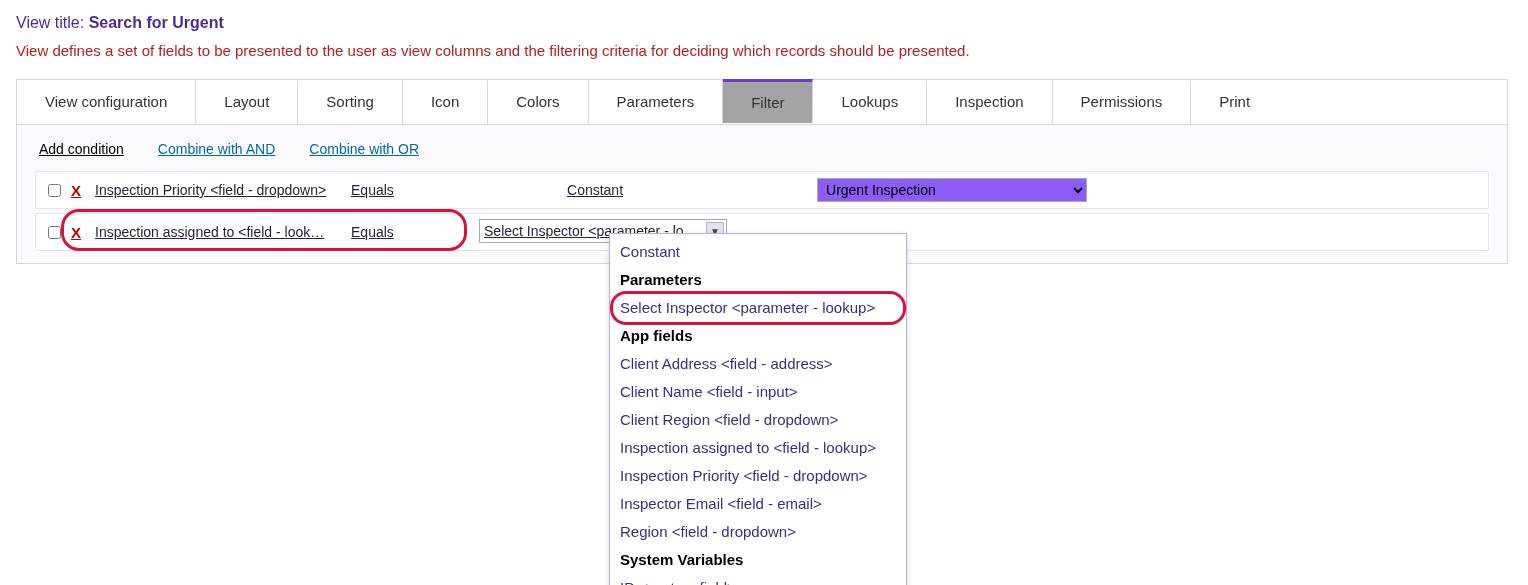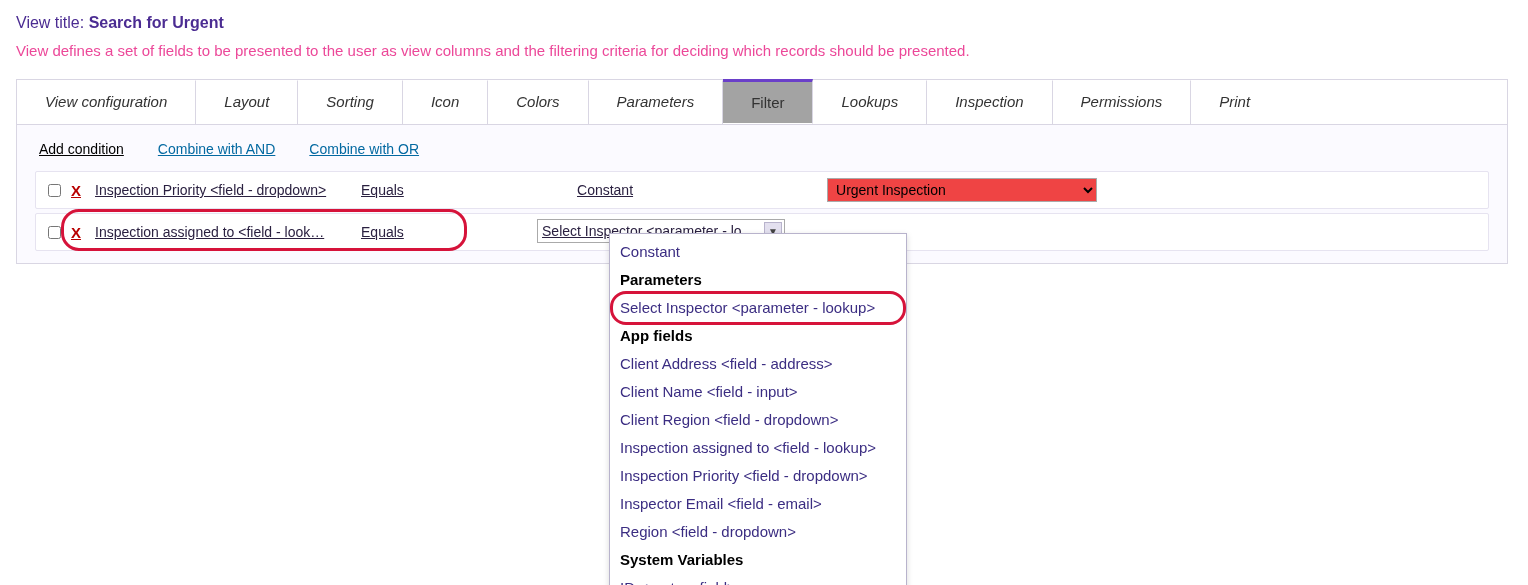--- a/index.html
+++ b/index.html
@@ -1,40 +1,40 @@
 <!DOCTYPE html>
 <html><head>
 <meta charset="utf-8">
 <style>
   html, body { margin:0; padding:0; font-family: Arial, Helvetica, sans-serif; font-size:15px; color:#333; background:#fff; }
   .page { width:1528px; box-sizing:border-box; padding:14px 20px 30px 16px; }
   .title-line { color:#4b2c92; font-size:16px; margin-bottom:10px; }
   .title-line .prefix { font-weight:400; }
   .title-line .value { font-weight:700; }
-  .description { color:#ec4899; font-size:15px; margin-bottom:20px; }
+  .description { color:#b91c1c; font-size:15px; margin-bottom:20px; }
 
   .tabs { display:flex; border:1px solid #d9d6e3; border-bottom:none; background:#fff; }
   .tab { padding:12px 28px; border-right:1px solid #d9d6e3; color:#333; font-size:15px; cursor:pointer; position:relative; }
   .tab:last-child { border-right:none; }
   .tab.active { border-top:3px solid #6a3fc9; margin-top:-1px; background:#a3a3a3; border-bottom:1px solid #fff; font-weight:400; }
-  .tab:not(.active) { border-top:1px solid transparent;font-style:italic; }
+  .tab:not(.active) { border-top:1px solid transparent; }
   .tab-panel { border:1px solid #d9d6e3; background:#fbfaff; padding:12px 18px 6px 18px; min-height:140px; box-sizing:border-box; }
 
   .actions { display:flex; gap:34px; margin:4px 0 14px 4px; }
   .link-action { color:#000; text-decoration:underline; font-size:14px; cursor:pointer; }
   .link-disabled { color:#0369a1; text-decoration:underline; font-size:14px; cursor:default; }
 
   .cond-row { display:flex; align-items:center; background:#fff; border:1px solid #e6e3f0; border-radius:2px; padding:4px 8px; margin-bottom:4px; min-height:28px; position:relative; }
   .cond-row .chk { margin-right:10px; }
   .cond-row .x { color:#b80000; font-weight:700; text-decoration:underline; margin-right:14px; font-size:15px; cursor:pointer; }
   .cond-row .field, .cond-row .op, .cond-row .rhs-label { color:#2a2040; text-decoration:underline; font-size:14px; cursor:pointer; }
   .cond-row .field { width:256px; display:inline-block; overflow:hidden; white-space:nowrap; text-overflow:ellipsis; }
-  .cond-row .op { width:56px; display:inline-block; margin-left:10px; }
+  .cond-row .op { width:56px; display:inline-block; }
   .cond-row .rhs-label { width:250px; display:inline-block; margin-left:160px; }
-  .cond-row .rhs-select { width:270px; height:24px; font-size:14px; border:1px solid #aaa; background:#ef4444; padding:0 4px; }
+  .cond-row .rhs-select { width:270px; height:24px; font-size:14px; border:1px solid #aaa; background:#8b5cf6; padding:0 4px; }
   .cond-row .rhs-lookup { width:248px; height:24px; font-size:14px; border:1px solid #aaa; background:#fff; padding:0 20px 0 4px; text-decoration:underline; color:#2a2040; position:relative; cursor:pointer; white-space:nowrap; overflow:hidden; text-overflow:ellipsis; box-sizing:border-box; display:inline-block; line-height:22px; }
   .rhs-lookup .caret { position:absolute; right:2px; top:2px; width:16px; height:18px; background:#e3e0ef; border:1px solid #b8b3cc; display:flex; align-items:center; justify-content:center; font-size:10px; color:#444; }
 
   .row-highlight { position:absolute; border:3px solid #d6133a; border-radius:18px; pointer-events:none; z-index:2; }
   .hl1 { left:25px; top:-5px; width:400px; height:36px; }
 
   .footer-buttons { display:flex; justify-content:center; gap:0; margin-top:22px; position:relative; }
   .btn { background:#f1ecff; border:1px solid #b9aee3; color:#3b2d73; padding:8px 26px; font-size:15px; cursor:pointer; }
   .btn + .btn { border-left:none; }
 
@@ -86,21 +86,21 @@
         <option>Urgent Inspection</option>
       </select>
     </div>
 
     <div class="cond-row">
       <div class="row-highlight hl1"></div>
       <input type="checkbox" class="chk" style="">
       <span class="x">X</span>
       <span class="field">Inspection assigned to &lt;field - look…</span>
       <span class="op">Equals</span>
-      <span style="margin-left:120px; display:inline-block; position:relative;text-decoration:underline;">
+      <span style="margin-left:72px; display:inline-block; position:relative;text-decoration:underline;">
         <span class="rhs-lookup">
           <span>Select Inspector &lt;parameter - lo…</span>
           <span class="caret">▼</span>
         </span>
       </span>
     </div>
 
   </div>
 
   <div class="footer-buttons">

